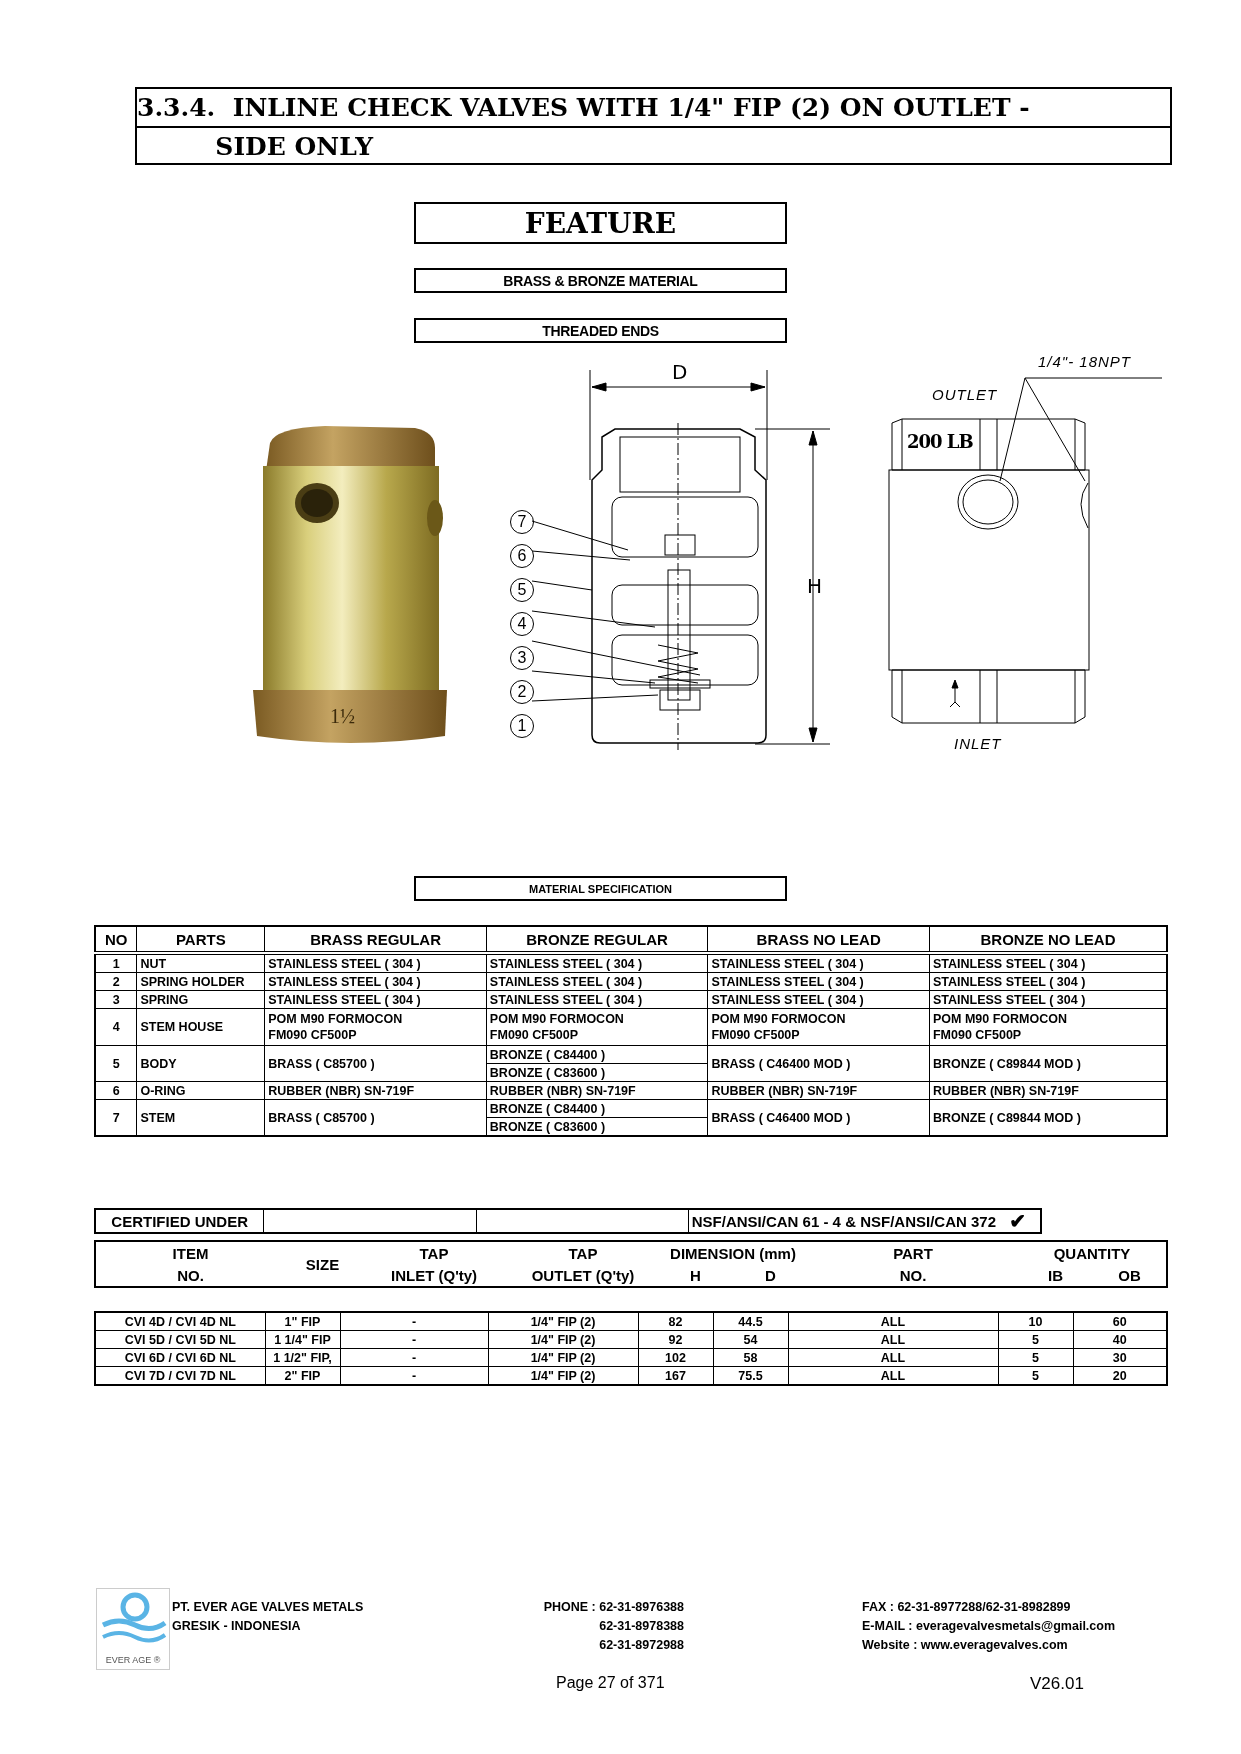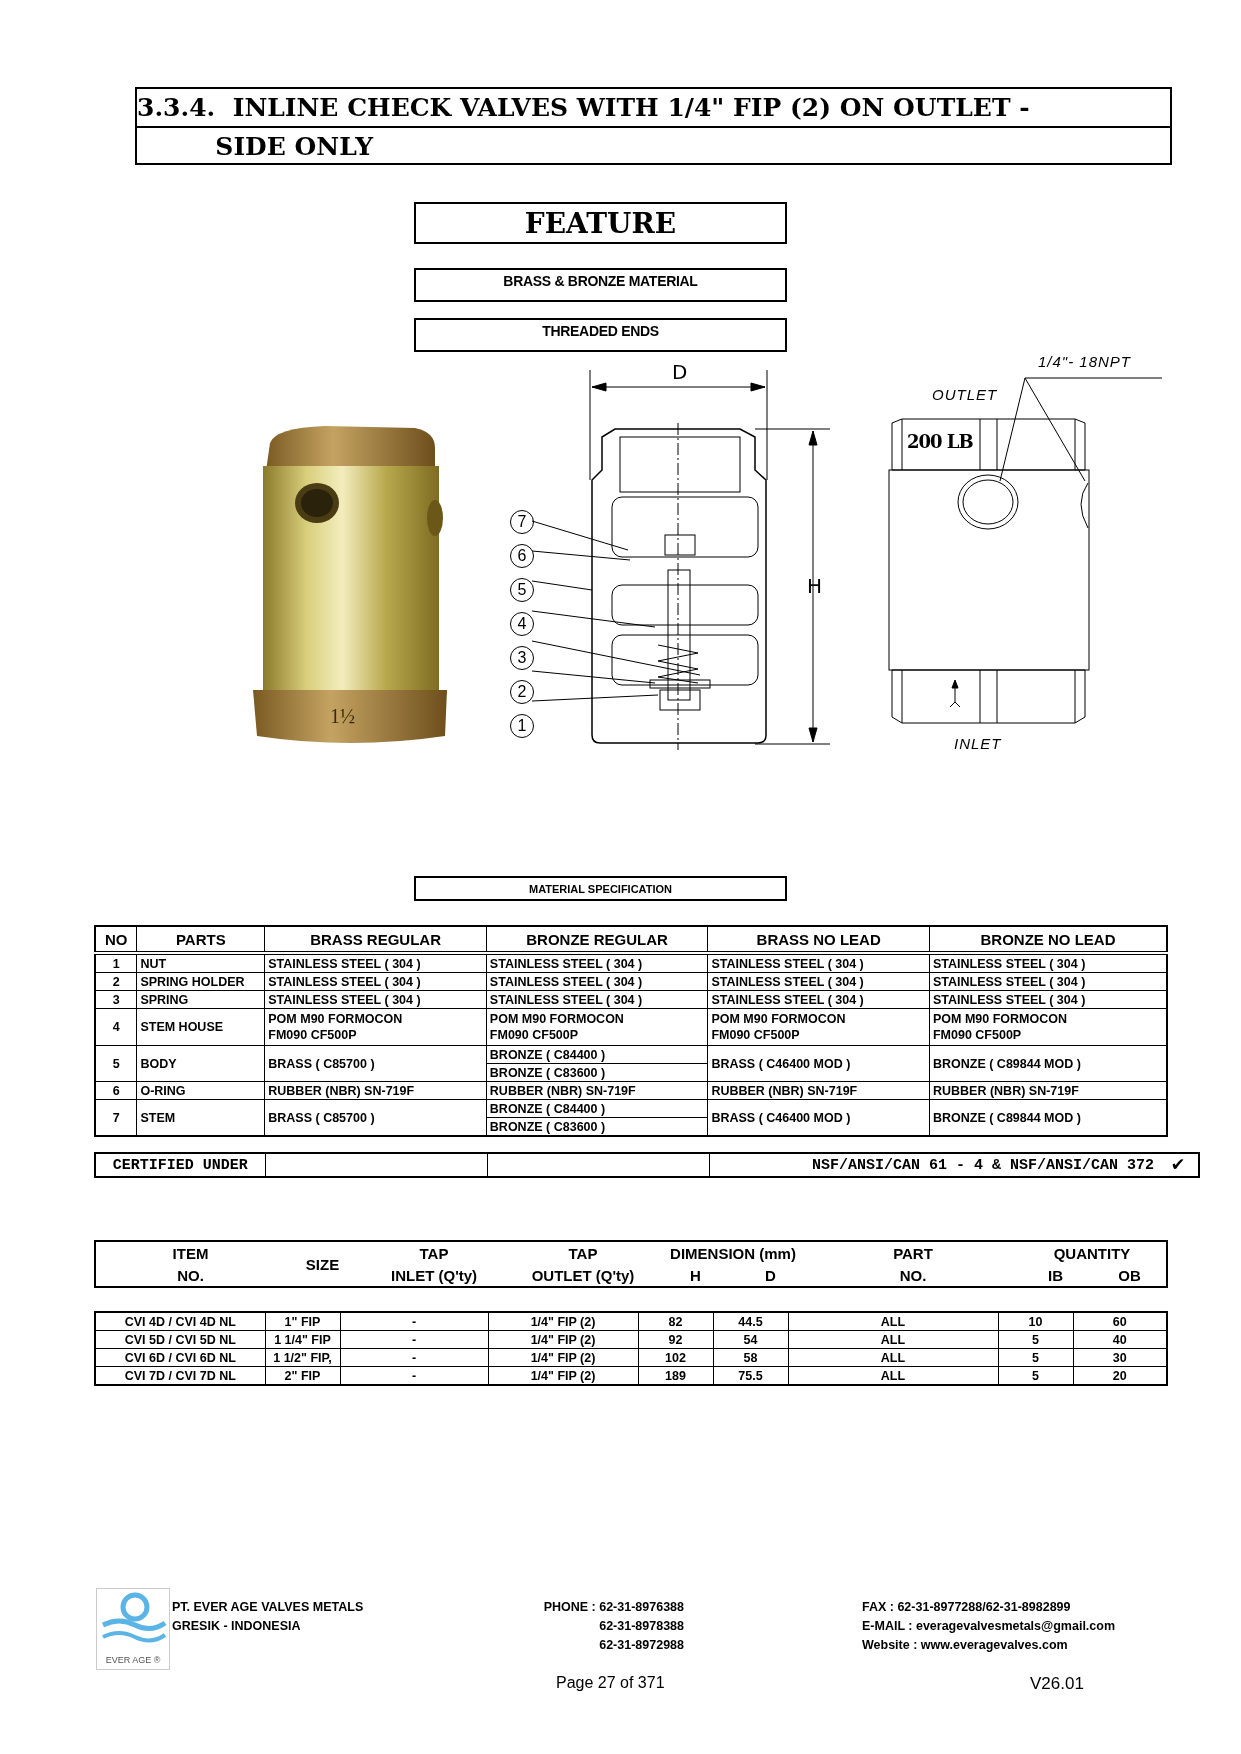--- a/index.html
+++ b/index.html
@@ -3,29 +3,29 @@
 <meta charset="utf-8">
 <style>
   html,body{margin:0;padding:0;background:#fff;}
   body{width:1241px;height:1754px;position:relative;font-family:"Liberation Sans",sans-serif;color:#000;overflow:hidden;}
   .abs{position:absolute;}
   .title-box{left:135px;top:87px;width:1037px;height:78px;border:2px solid #000;box-sizing:border-box;}
   .title-row{height:37px;border-bottom:2px solid #000;font-family:"DejaVu Serif","Liberation Serif",serif;font-weight:bold;font-size:25px;line-height:38px;white-space:pre;}
   .title-row:last-child{border-bottom:none;}
   .feat{left:414px;width:373px;border:2px solid #000;box-sizing:border-box;text-align:center;font-weight:bold;}
   .feat-title{top:202px;height:42px;font-family:"DejaVu Serif","Liberation Serif",serif;font-size:28px;line-height:40px;}
-  .feat-sm{font-size:14px;height:34px;line-height:23px;letter-spacing:-0.3px;}
+  .feat-sm{font-size:14px;height:25px;line-height:23px;letter-spacing:-0.3px;}
   table{border-collapse:collapse;position:absolute;}
   td,th{border:1px solid #000;padding:0 3px;font-size:12.5px;font-weight:bold;white-space:nowrap;}
   .mat{left:94px;top:925px;width:1074px;border:2px solid #000;}
   .mat th{font-size:15px;height:24px;font-weight:bold;}
   .mat thead tr th{border-bottom:4px double #000;}
   .mat td{height:17px;line-height:16px;}
   .c{text-align:center;}
-  .cert{left:94px;top:1152px;width:1106px;border:2px solid #000;font-family:Liberation Mono, monospace;}
+  .cert{left:94px;top:1208px;width:948px;border:2px solid #000;}
   .cert td{height:22px;font-size:15px;}
   .spec-h{left:94px;top:1240px;width:1074px;border:2px solid #000;}
   .spec-h td{border:none;font-size:15px;text-align:center;height:22px;}
   .spec{left:94px;top:1311px;width:1074px;border:2px solid #000;}
   .spec td{text-align:center;height:17px;font-size:12.5px;margin-left:44px;}
   .foot{font-size:12.5px;font-weight:bold;line-height:19px;}
 </style>
 </head>
 <body>
 
@@ -328,21 +328,21 @@
         <td>58</td>
         <td>ALL</td>
         <td>5</td>
         <td>30</td>
   </tr>
   <tr>
     <td>CVI 7D / CVI 7D NL</td>
         <td>2" FIP</td>
         <td>-</td>
         <td>1/4" FIP (2)</td>
-        <td>189</td>
+        <td>167</td>
         <td>75.5</td>
         <td>ALL</td>
         <td>5</td>
         <td>20</td>
   </tr>
 </tbody>
   </table>
 
 <div class="abs" style="left:96px;top:1588px;width:72px;height:80px;border:1px solid #ccc;">
   <svg width="72" height="62" viewBox="0 0 72 62">

